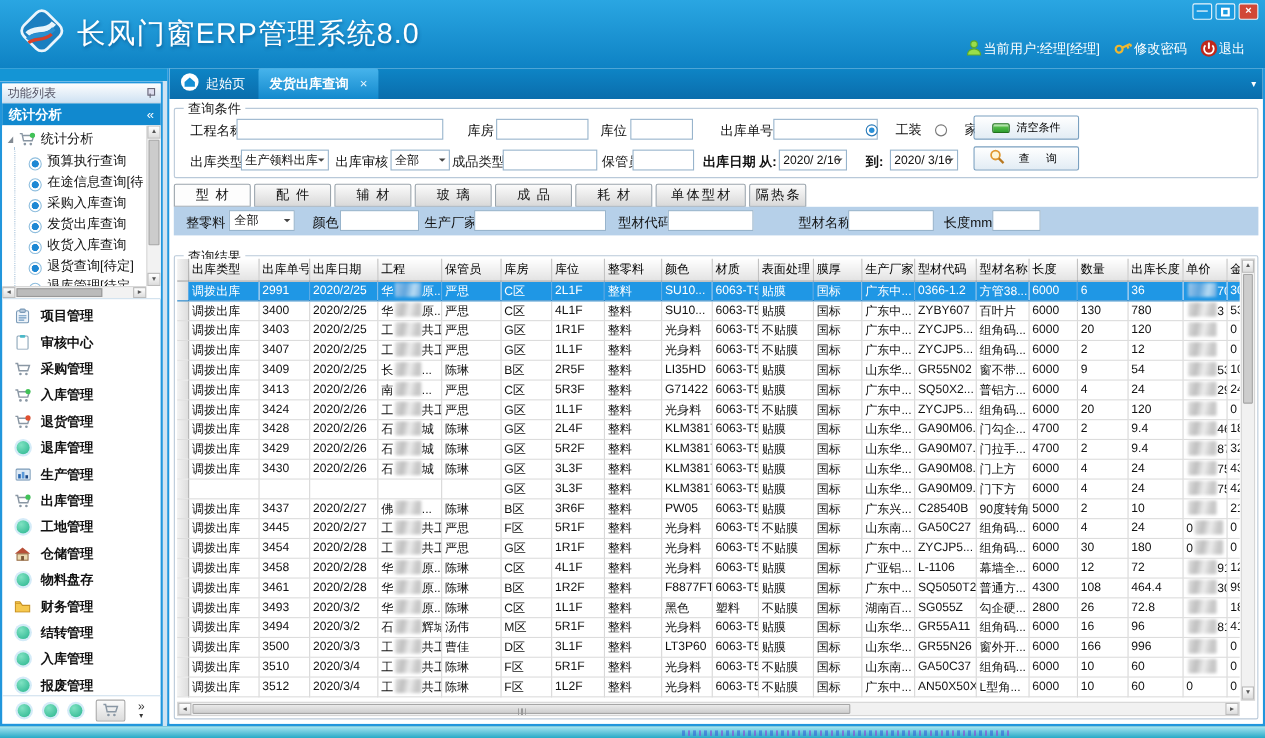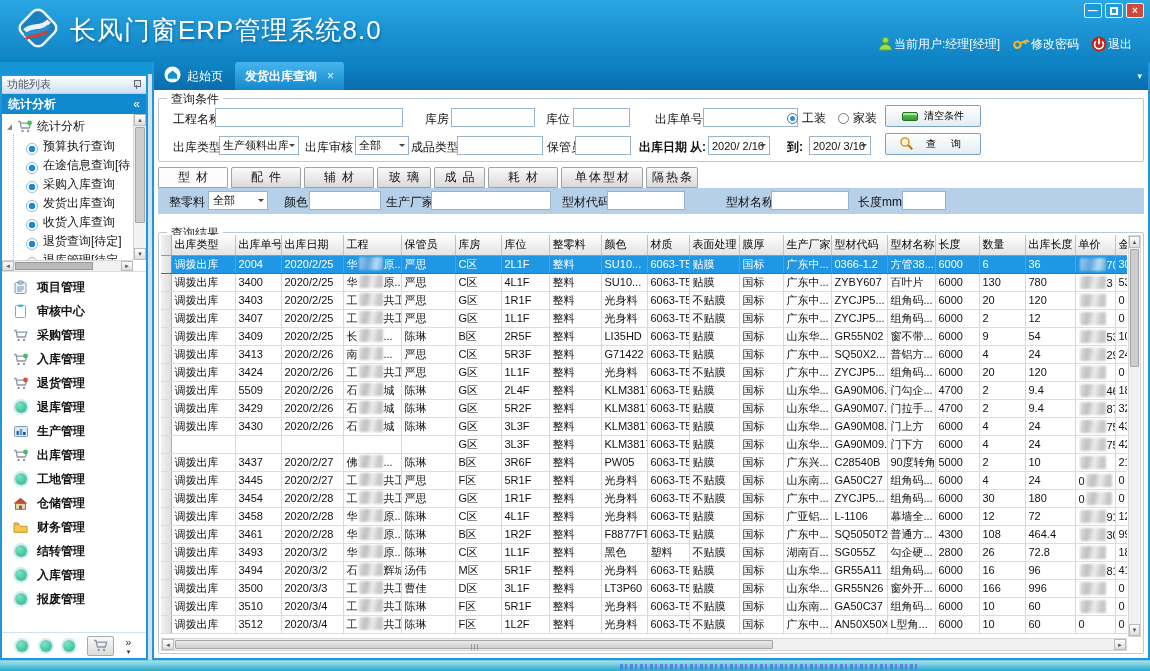--- a/index.html
+++ b/index.html
@@ -69,21 +69,21 @@
 .content{flex:1;background:#fff;display:flex;flex-direction:column;padding:0 2px;position:relative;overflow:hidden}
 .qbox{position:relative;height:64px;margin:8px 2px 0;border:1px solid #b9c9d9;border-radius:2px}
 .qbox-label,.rbox-label{position:absolute;top:-8px;left:8px;background:#fff;padding:0 4px;font-size:12px;color:#222}
 .lbl{position:absolute;font-size:12px;white-space:nowrap;top:12px}
 .lbl2{position:absolute;font-size:12px;white-space:nowrap;top:40px}
 .inp{position:absolute;height:19px;background:#fff;border:1px solid #98b4cc;top:9px}
 .inp2{position:absolute;height:19px;background:#fff;border:1px solid #98b4cc;top:37px}
 .combo{position:absolute;height:19px;border:1px solid #98b4cc;background:#fff;font-size:11px;display:flex;align-items:center;padding:0 13px 0 3px;white-space:nowrap;top:37px;cursor:pointer}
 .combo::after{content:'';position:absolute;right:3px;top:7px;border:3.5px solid transparent;border-top-color:#444}
 .radio-group{position:absolute;display:flex;gap:12px;align-items:center;top:11px}
-.radio{display:inline-flex;align-items:center;gap:4px;cursor:pointer}
+.radio{display:inline-flex;align-items:center;gap:16px;cursor:pointer}
 .rdot{width:11px;height:11px;border-radius:50%;border:1px solid #777;background:#fff;position:relative;display:inline-block}
 .rdot.on{border-color:#2a7ab8}
 .rdot.on::after{content:'';position:absolute;inset:2px;border-radius:50%;background:#2a90d8}
 .btn{position:absolute;display:flex;align-items:center;justify-content:center;gap:6px;background:linear-gradient(#ffffff,#e2ecf4);border:1px solid #7aa0c0;border-radius:2px;font-size:10px;cursor:pointer;font-family:inherit}
 .clear-ic{width:16px;height:9px;border-radius:2px;background:linear-gradient(#66cc55,#2f9e2f);border:1px solid #20701c;box-shadow:inset 0 2px 0 rgba(255,255,255,.5)}
 .sp{letter-spacing:6px;text-indent:6px}
 
 .mtabs{display:flex;gap:3px;margin:5px 2px 0;height:21px;flex:0 0 21px}
 .mtab{height:21px;display:flex;align-items:center;justify-content:center;border:1px solid #9aa4ac;background:linear-gradient(#fbfbfb,#d9d9d9);font-size:12px;letter-spacing:6px;text-indent:6px;border-radius:2px 2px 0 0;cursor:pointer;white-space:nowrap;overflow:hidden}
 .mtab.wide{letter-spacing:2px;text-indent:2px}
@@ -322,20 +322,26 @@
             <svg width="15" height="13">
               <path d="M0.5 6.5 7.5 0.8 14.5 6.5z" fill="#b85038"></path>
               <rect x="2.5" y="6.5" width="10" height="5.8" fill="#ead9b0" stroke="#9a7048"></rect>
               <rect x="6.2" y="8.5" width="2.6" height="3.8" fill="#7a5838"></rect>
             </svg>
           </span>
           <span>仓储管理</span>
         </div>
         <div class="menu-item">
           <span class="mi">
+            <span class="gdot"></span>
+          </span>
+          <span>物料盘存</span>
+        </div>
+        <div class="menu-item">
+          <span class="mi">
             <svg width="15" height="12">
               <path d="M1 3.5h5l1.4 1.8H14v6H1z" fill="#f6c84e" stroke="#c89225"></path>
               <path d="M1 3.5V2h4l1 1.5" fill="#f6c84e" stroke="#c89225"></path>
             </svg>
           </span>
           <span>财务管理</span>
         </div>
         <div class="menu-item">
           <span class="mi">
             <span class="gdot"></span>
@@ -445,22 +451,22 @@
                 <path d="M9 9l4.3 4.3" stroke="#b87820" stroke-width="2"></path>
               </svg></span>
           <span class="sp">查 询</span>
         </button>
       </div>
 
       <div class="mtabs" id="mat-tabs">
           <div class="mtab on" style="width:70px">型材</div>
           <div class="mtab" style="width:70px">配件</div>
           <div class="mtab" style="width:70px">辅材</div>
-          <div class="mtab" style="width:54px">玻璃</div>
-          <div class="mtab" style="width:51px">成品</div>
+          <div class="mtab" style="width:70px">玻璃</div>
+          <div class="mtab" style="width:70px">成品</div>
           <div class="mtab" style="width:70px">耗材</div>
           <div class="mtab wide" style="width:82px">单体型材</div>
           <div class="mtab wide" style="width:52px">隔热条</div>
         </div>
 
       <div class="fbar">
         <span class="flbl" style="left:11px">整零料</span>
         <span class="fcombo" style="left:50px;width:60px">
             <span>全部</span>
           </span>
@@ -525,21 +531,21 @@
                   <th>数量</th>
                   <th>出库长度</th>
                   <th>单价</th>
                   <th>金</th>
                 </tr>
               </thead>
               <tbody>
                 <tr class="selected">
                   <td class="gut"></td>
                   <td>调拨出库</td>
-                  <td>2004</td>
+                  <td>2991</td>
                   <td>2020/2/25</td>
                   <td>华<span class="censor cw"></span>原...</td>
                   <td>严思</td>
                   <td>C区</td>
                   <td>2L1F</td>
                   <td>整料</td>
                   <td>SU10...</td>
                   <td>6063-T5</td>
                   <td>贴膜</td>
                   <td>国标</td>
@@ -686,21 +692,21 @@
                   <td>组角码...</td>
                   <td>6000</td>
                   <td>20</td>
                   <td>120</td>
                   <td><span class="censor cp"></span></td>
                   <td>0</td>
                 </tr>
                 <tr class="">
                   <td class="gut"></td>
                   <td>调拨出库</td>
-                  <td>5509</td>
+                  <td>3428</td>
                   <td>2020/2/26</td>
                   <td>石<span class="censor cw"></span>城</td>
                   <td>陈琳</td>
                   <td>G区</td>
                   <td>2L4F</td>
                   <td>整料</td>
                   <td>KLM3817</td>
                   <td>6063-T5</td>
                   <td>贴膜</td>
                   <td>国标</td>

